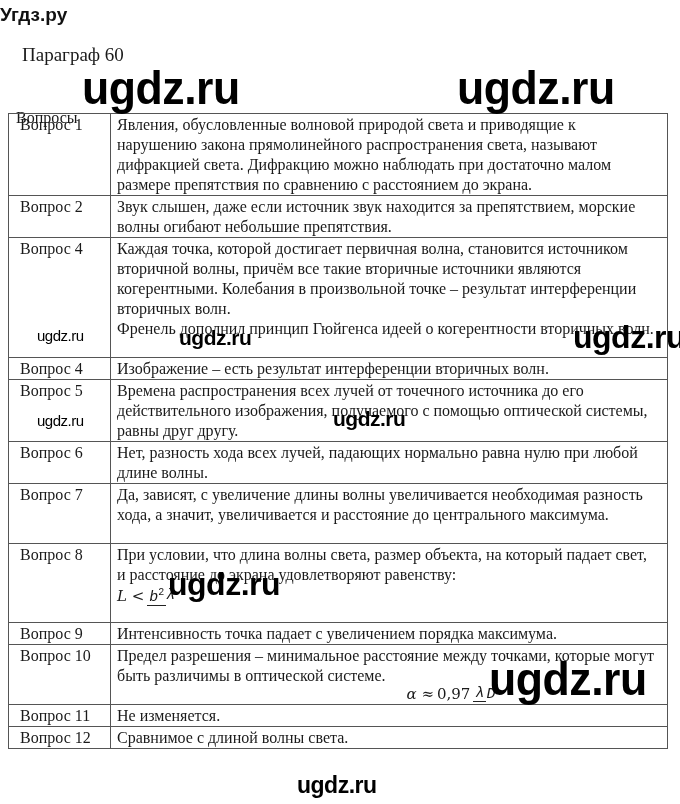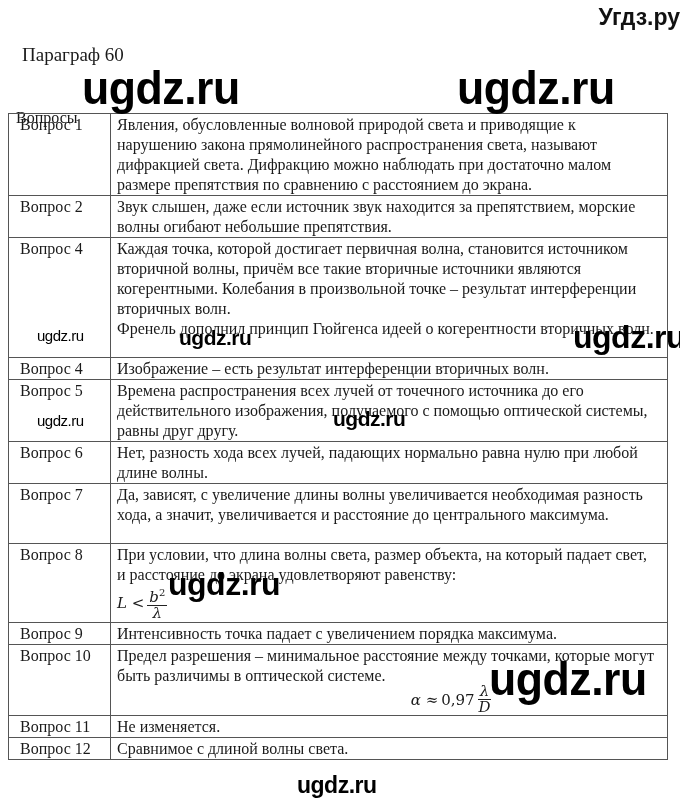--- a/index.html
+++ b/index.html
@@ -1,22 +1,22 @@
 <!DOCTYPE html>
 <html><head>
   <meta charset="utf-8">
   <style>
     html, body { margin: 0; padding: 0; background: #ffffff; }
     body {
       width: 680px; height: 804px; position: relative; overflow: hidden;
       font-family: "Liberation Serif", serif; color: #1a1a1a;
     }
     .site-title {
-      position: absolute; left: 0; top: 4px; width: 680px; text-align: right;
-      font-family: "Liberation Sans", sans-serif; font-weight: bold; font-size: 23px;
+      position: absolute; left: 0; top: 4px; width: 680px; text-align: left;
+      font-family: "Liberation Sans", sans-serif; font-weight: bold; font-size: 19px;
       color: #111;
     }
     .para-title {
       position: absolute; left: 22px; top: 44px; font-size: 19px;
     }
     .section-title {
       position: absolute; left: 16px; top: 79px; font-size: 16px; margin-top: 30px;
     }
     .wm {
       position: absolute; font-family: "Liberation Sans", sans-serif; font-weight: bold;
@@ -32,21 +32,21 @@
     }
     table.qa td {
       border: 1.5px solid #555; vertical-align: top; padding: 1px 6px 0 6px;
     }
     table.qa td.q { width: 84px; white-space: nowrap; padding-left: 11px; }
     table.qa td.a { padding-right: 12px; }
     .formula {
       font-family: "DejaVu Serif", serif; font-style: italic; font-size: 15px;
       display: inline-flex; align-items: center; gap: 3px;
     }
-    .frac { display: inline-flex; flex-direction: column; align-items: center; line-height: 15px; }
+    .frac { display: inline-flex; flex-direction: row; align-items: center; line-height: 15px; font-family: Liberation Mono, monospace; }
     .frac .num { border-bottom: 1px solid #222; padding: 0 2px; }
     .frac .num sup { font-size: 10px; }
     .f10 { display: block; text-align: center; padding-left: 130px; margin-top: -2px; }
     .upright { font-style: normal; }
   </style>
 </head>
 <body>
 
 <div class="site-title">Угдз.ру</div>
 <div class="para-title">Параграф 60</div>

